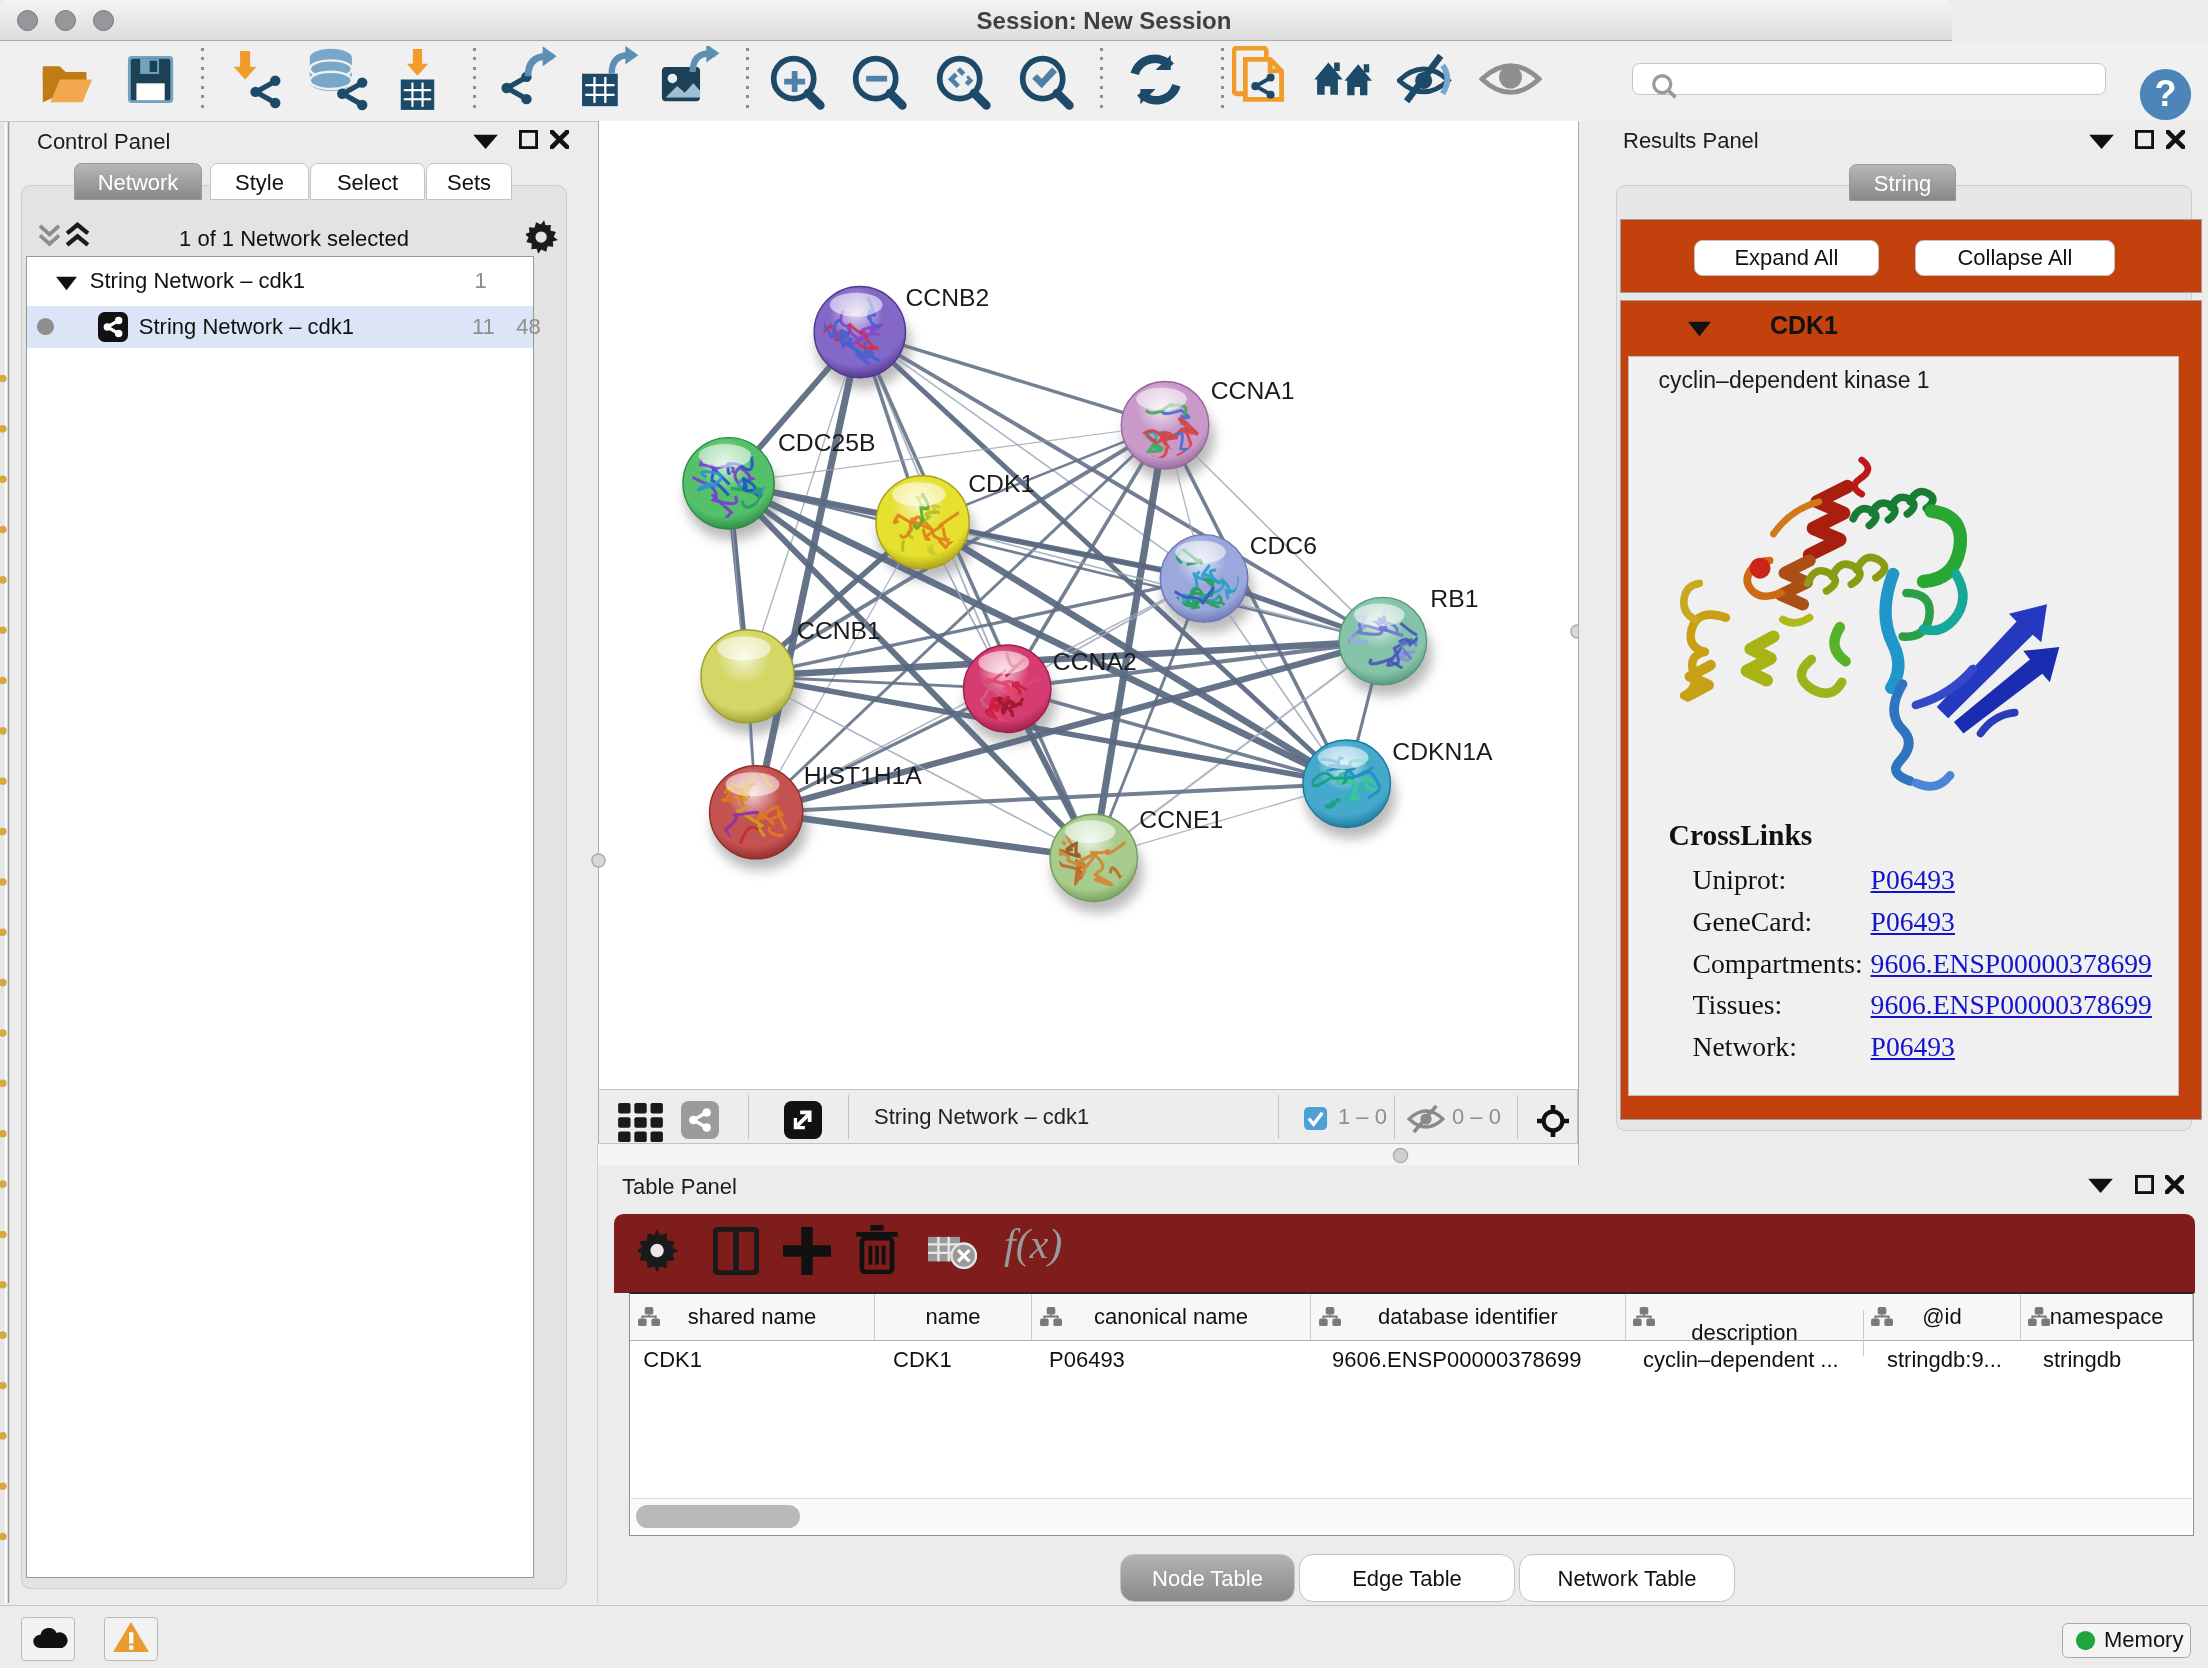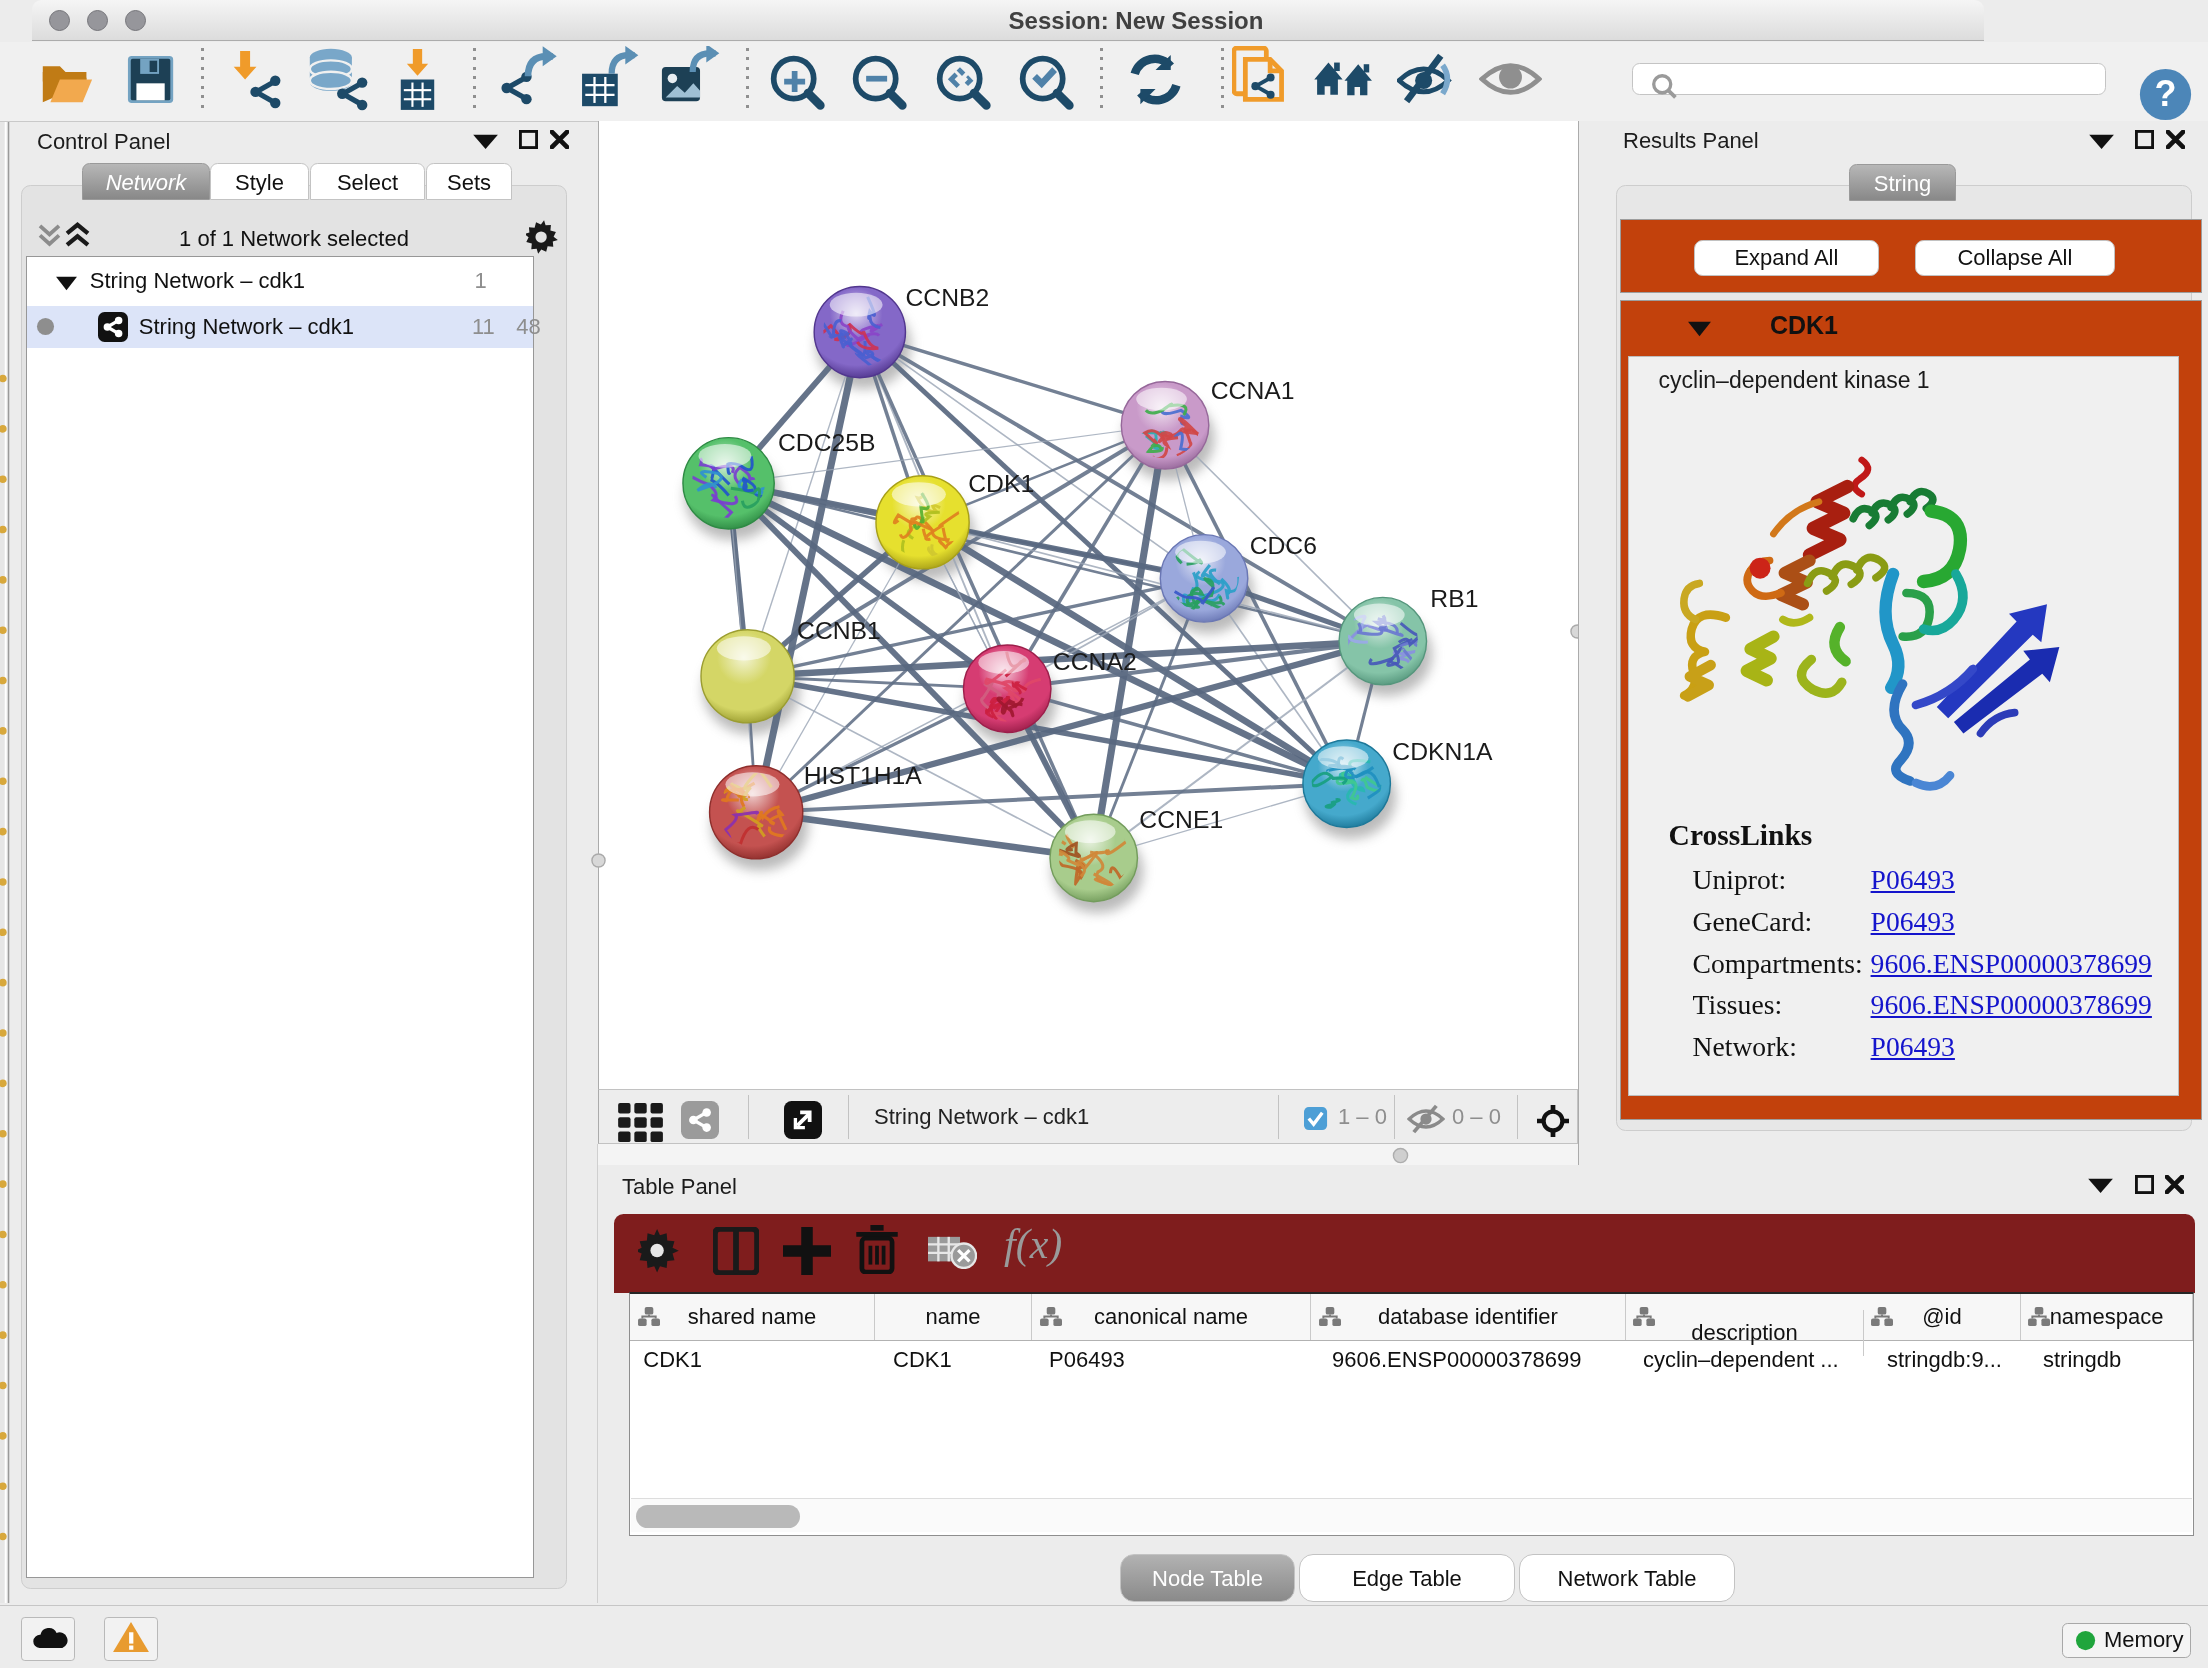--- a/index.html
+++ b/index.html
@@ -1,21 +1,21 @@
 <!DOCTYPE html>
 <html style="font-size:15px"><head><meta charset="utf-8">
 <style>
 html,body{margin:0;padding:0;}
 body{width:2208px;height:1668px;overflow:hidden;background:#ececec;
  font-family:"Liberation Sans",sans-serif;-webkit-font-smoothing:antialiased;}
 .abs{position:absolute;}
 #page{position:relative;width:2208px;height:1668px;background:#ececec;}
 #titlebar{left:0;top:0;width:1952px;height:40px;
  background:linear-gradient(#f5f5f5,#dcdcdc);border-bottom:1.9px solid #acacac;
- border-radius:9.5px 9.5px 0 0;margin-left:32px;}
+ border-radius:9.5px 9.5px 0 0;}
 .tl{position:absolute;top:9.5px;width:21px;height:21px;border-radius:50%;
  background:#96969b;border:1.4px solid #75757a;box-sizing:border-box;}
 #title{position:absolute;top:6.7px;left:0;width:2208px;text-align:center;
  font-size:24px;font-weight:bold;color:#404040;}
 #toolbar{left:0;top:42px;width:2208px;height:79px;background:#f0f0f0;
  border-bottom:1px solid #c9c9c9;}
 .tsep{position:absolute;top:5.7px;height:63px;width:0;background:repeating-linear-gradient(#8f8f8f 0 2.9px,transparent 2.9px 9.5px);width:2.9px;border:none;}
 #searchbox{position:absolute;left:1632px;top:21px;width:472px;height:30px;
  background:#fff;border:1.9px solid #c4c4c4;border-radius:7.6px;}
 .ptitle{font-size:22px;color:#1c1c1c;}
@@ -242,21 +242,21 @@
     <div class="abs ptitle" style="left:37px;top:129px;">Control Panel</div>
     <svg class="abs" style="left:473px;top:132px" width="27" height="19" viewBox="0 0 28 20">
       <path d="M0 3 h26 l-13 15 z" fill="#111"></path>
     </svg>
     <svg class="abs" style="left:519px;top:130px" width="19" height="19" viewBox="0 0 20 20">
       <rect x="1.5" y="1.5" width="17" height="17" fill="none" stroke="#111" stroke-width="3"></rect>
     </svg>
     <svg class="abs" style="left:550px;top:130px" width="19" height="19" viewBox="0 0 20 20">
       <path d="M2 2 L18 18 M18 2 L2 18" stroke="#111" stroke-width="5" stroke-linecap="round"></path>
     </svg>
-    <div class="tab tabsel" style="left:82px;top:163px;width:128px;font-style:italic;">Network</div>
+    <div class="tab tabsel" style="left:74px;top:163px;width:128px;">Network</div>
     <div class="tab" style="left:210px;top:163px;width:99px;">Style</div>
     <div class="tab" style="left:310px;top:163px;width:115px;">Select</div>
     <div class="tab" style="left:426px;top:163px;width:86px;">Sets</div>
     <div id="ctlpane" class="abs">
       <svg class="abs" style="left:15px;top:36px" width="25" height="28.5" viewBox="0 0 26 30">
         <path d="M3 4 l10 9 10-9 M3 14 l10 9 10-9" fill="none" stroke="#8c8c8c" stroke-width="4"></path>
       </svg>
       <svg class="abs" style="left:42px;top:36px" width="27" height="28.5" viewBox="0 0 28 30">
         <path d="M3 12 l11-9 11 9 M3 24 l11-9 11 9" fill="none" stroke="#1a1a1a" stroke-width="4.5"></path>
       </svg>

